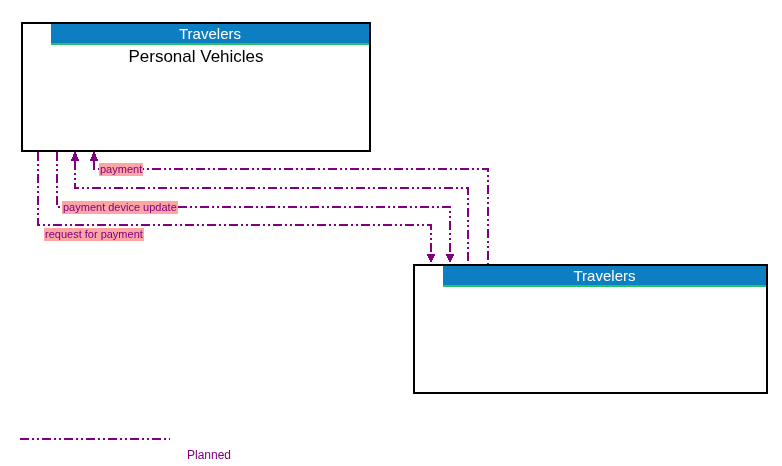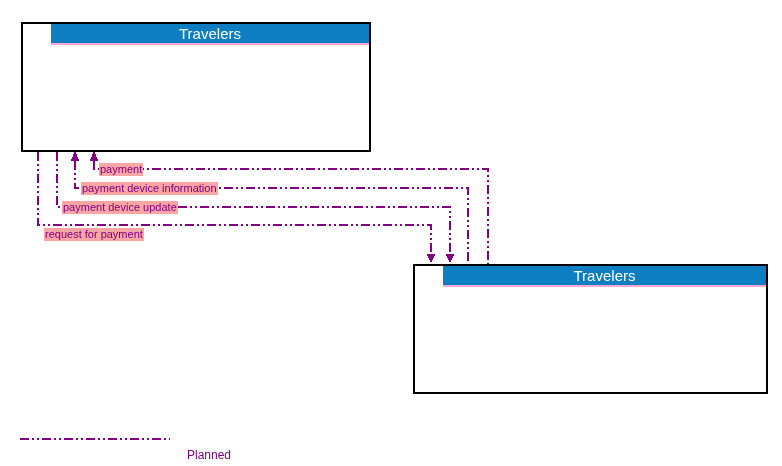--- a/index.html
+++ b/index.html
@@ -21,21 +21,21 @@
   }
 
   .entity-box {
     position: absolute;
     background: #ffffff;
     border: 2px solid #000000;
   }
   .entity-box .hdr {
     height: 21px;
     background: #0d7ec2;
-    border-bottom: 2px solid #f9a8d4;
+    border-bottom: 2px solid #22c55e;
     color: #ffffff;
     font-size: 15px;
     line-height: 20px;
     text-align: center;
     cursor: pointer;
     margin-left: 28px;
   }
   .entity-box .ttl {
     color: #000000;
     font-size: 17px;
@@ -88,26 +88,26 @@
     <polygon points="94,151 89.5,161 98.5,161" fill="#800080"></polygon>
     <polygon points="75,151 70.5,161 79.5,161" fill="#800080"></polygon>
     <polygon points="450,263.5 445.5,254 454.5,254" fill="#800080"></polygon>
     <polygon points="431,263.5 426.5,254 435.5,254" fill="#800080"></polygon>
 
     <path d="M20,439 H170" fill="none" stroke="#800080" stroke-width="1.3" stroke-dasharray="9,3,2,3,2,3"></path>
   </svg>
 
   <div class="entity-box box-pv">
     <div class="hdr">Travelers</div>
+    <div class="ttl">Personal Vehicles</div>
   </div>
 
   <div class="entity-box box-rf">
     <div class="hdr">Travelers</div>
   </div>
 
   <span class="flow-label lbl-payment">payment</span>
-  <span class="flow-label lbl-info">payment device information</span>
   <span class="flow-label lbl-update">payment device update</span>
   <span class="flow-label lbl-request">request for payment</span>
 
   <span class="legend-label">Planned</span>
 
 </div>
 
 </body></html>

